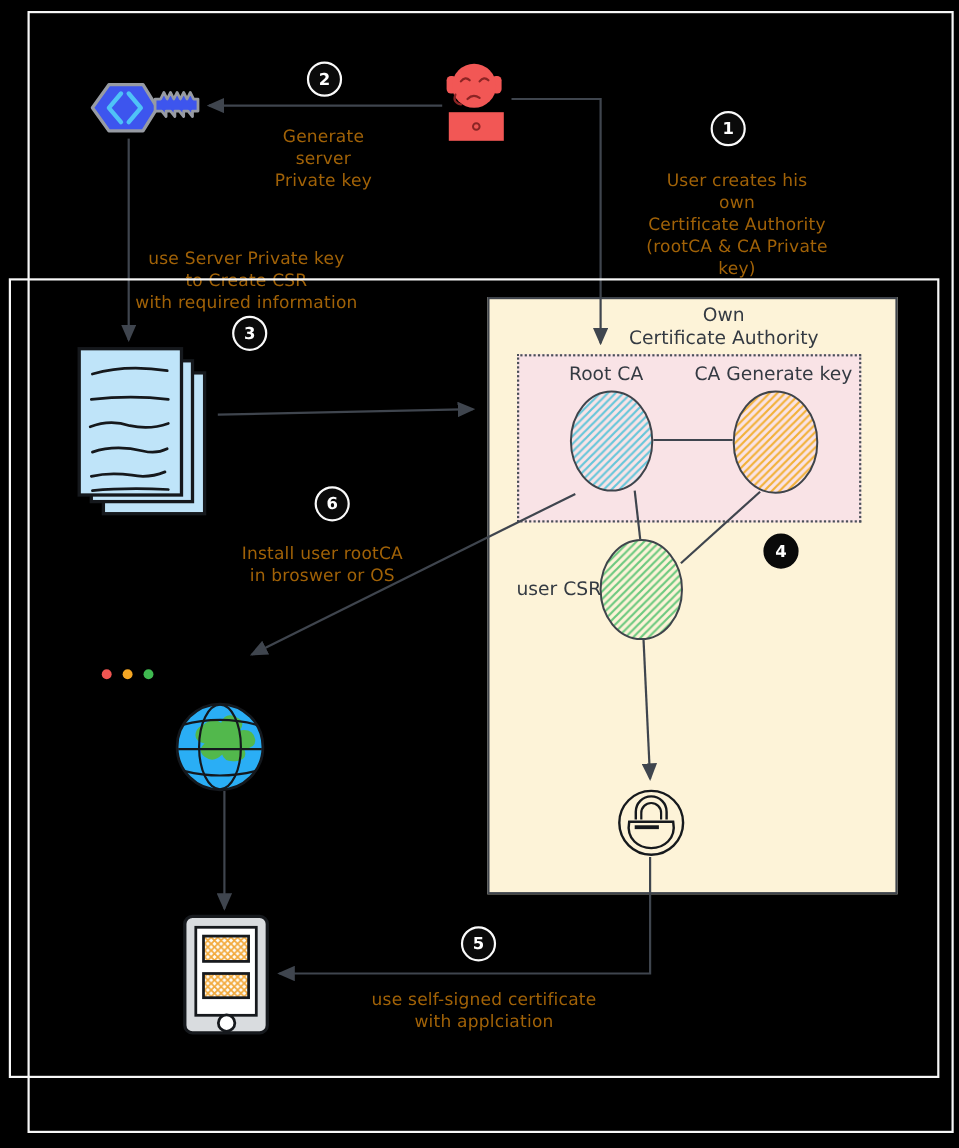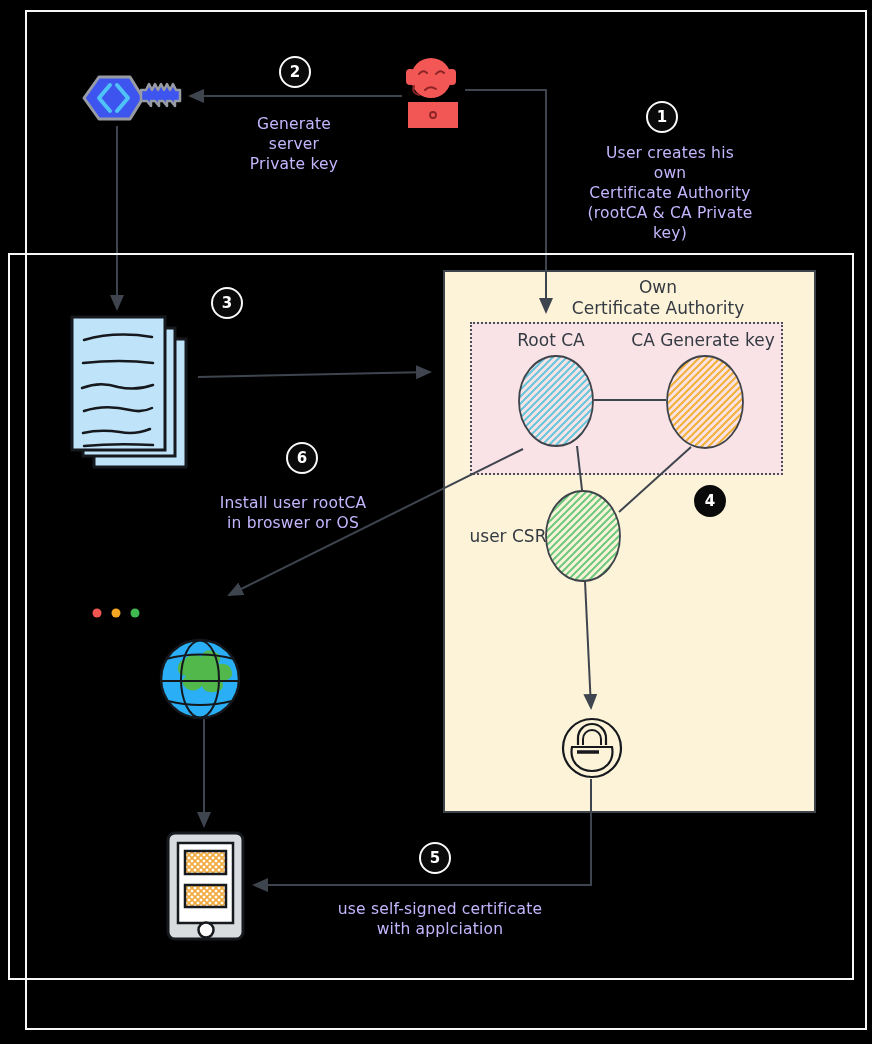--- a/index.html
+++ b/index.html
@@ -9,21 +9,21 @@
   .frame { position:absolute; border:2px solid #f7f7f7; }
   #outer-frame { left:25px; top:10px; width:842px; height:1020px; }
   #inner-frame { left:8px; top:253px; width:846px; height:727px; }
   #ca-panel { position:absolute; left:443px; top:270px; width:373px; height:543px;
               background:#fdf3d8; border:2px solid #3f444c; }
   #keys-box { position:absolute; left:470px; top:322px; width:313px; height:153px;
               background:#f9e3e6; border:2px dotted #4a4f57; }
   svg#art { position:absolute; left:0; top:0; }
   .ln { stroke:#3f454e; stroke-width:2; fill:none; }
   .note { position:absolute; white-space:pre-line; text-align:center; transform:translateX(-50%);
-          color:#c4b5fd; font-size:15.5px; line-height:20px; letter-spacing:.2px; }
+          color:#a16207; font-size:15.5px; line-height:20px; letter-spacing:.2px; }
   .note.on-panel { color:#3c414b; }
   .label { position:absolute; white-space:pre-line; text-align:center; transform:translateX(-50%);
            color:#343a42; font-size:17px; line-height:21px; }
   .label.small { font-size:16.5px; line-height:20px; }
   .badge { position:absolute; width:32px; height:32px; border-radius:50%; background:#0a0a0a;
            border:2px solid #fafafa; color:#fff; display:flex; align-items:center; justify-content:center;
            font-size:15px; font-weight:bold; }
   .badge.solid { border-color:#0a0a0a; }
 </style>
 </head>
@@ -154,27 +154,30 @@
   <div class="badge solid" style="left:694px; top:485px;">
       <span>4</span>
     </div>
   <div class="badge" style="left:419px; top:842px;">
       <span>5</span>
     </div>
   <div class="badge" style="left:286px; top:442px;">
       <span>6</span>
     </div>
 
-  <div class="note" style="left:670px; top:143px;">User creates his
+  <div class="note" style="left:670px; top:154px;">User creates his
 own
 Certificate Authority
 (rootCA &amp; CA Private key)</div>
   <div class="note" style="left:294px; top:114px;">Generate
 server
 Private key</div>
+  <div class="note" style="left:224px; top:225px;">use Server Private key
+to Create CSR
+with required information</div>
   <div class="note" style="left:440px; top:899px;">use self-signed certificate
 with applciation</div>
   <div class="note" style="left:293px; top:493px;">Install user rootCA
 in broswer or OS</div>
 
   <div class="label" style="left:658px; top:277px;">Own
 Certificate Authority</div>
   <div class="label" style="left:551px; top:330px;">Root CA</div>
   <div class="label" style="left:703px; top:330px;">CA Generate key</div>
   <div class="label" style="left:508px; top:526px;">user CSR</div>

